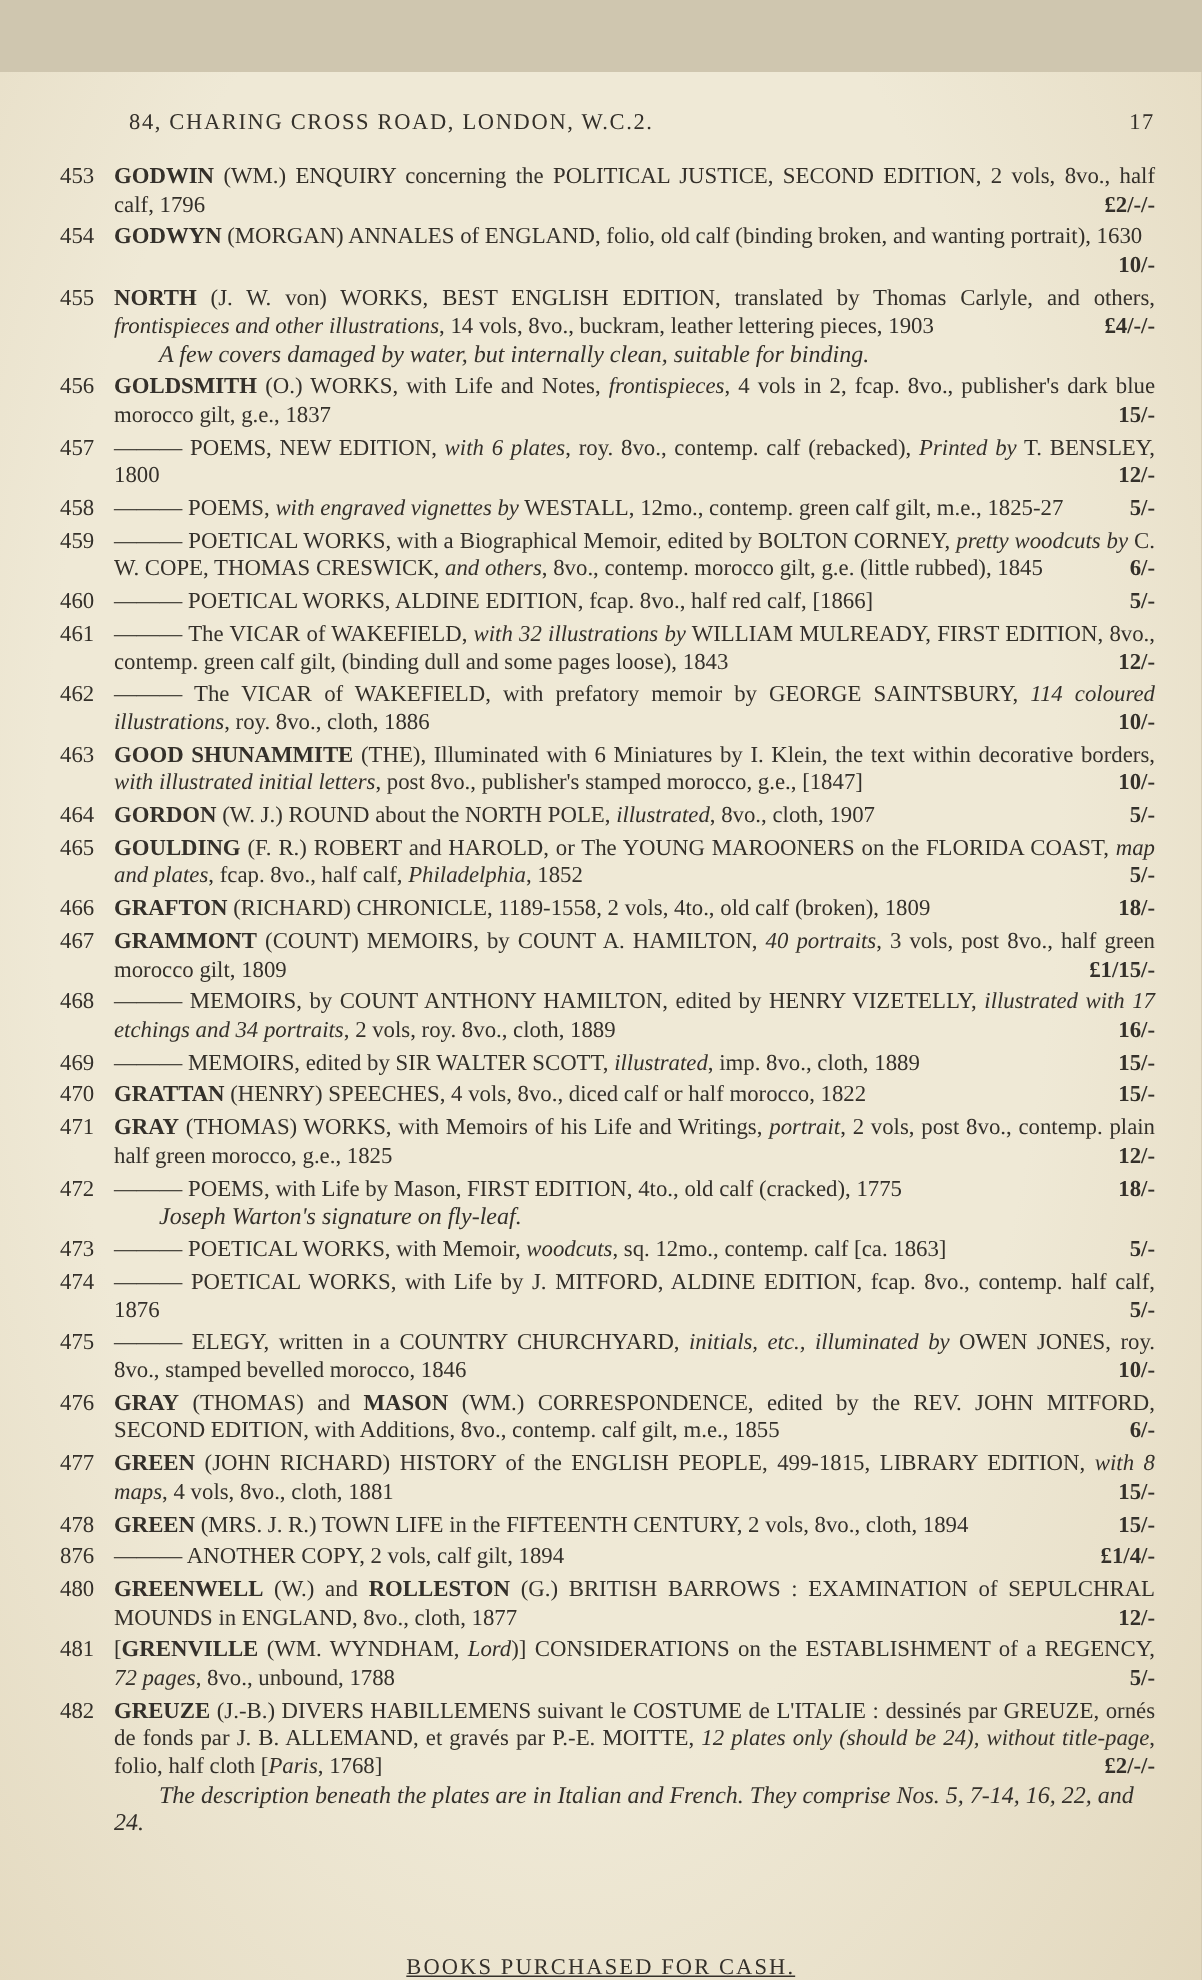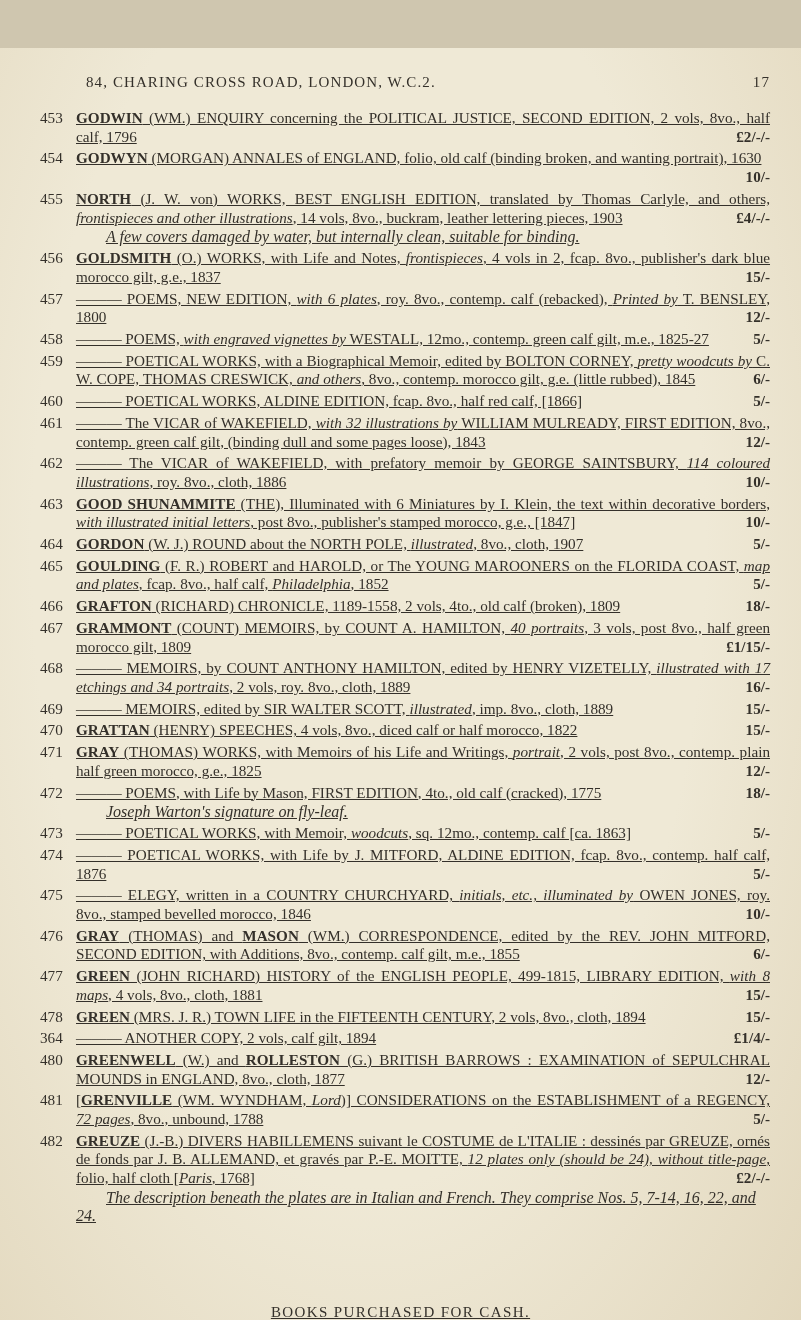--- a/index.html
+++ b/index.html
@@ -16,21 +16,21 @@
     background: radial-gradient(ellipse at 46% 38%, var(--paper, #efe9d6) 55%, var(--paper-edge, #e2d7bd) 100%);
     color: var(--ink, #34302a);
     margin-top: 48px;
   }
   .header {
     position: absolute; top: 26px; left: 40px; right: 31px;
     display: flex; justify-content: space-between; align-items: baseline;
     font-size: 15px; letter-spacing: 1.1px;
   }
   .addr { padding-left: 46px; }
-  .entries { position: absolute; top: 58px; left: 40px; right: 31px; text-decoration: underline; }
+  .entries { position: absolute; top: 58px; left: 40px; right: 31px; }
   .entry {
     position: relative; padding-left: 36px; margin-top: 3px;
     text-align: justify; font-size: 15.2px; line-height: 18.7px;
   }
   .entry::after { content: ""; display: block; clear: both; }
   .num { position: absolute; left: 0; top: 0; }
   .body { margin: 0; }
   .price { float: right; font-weight: bold; padding-left: 10px; white-space: nowrap; }
   .hw { font-weight: bold; }
   .it { font-style: italic; }
@@ -152,21 +152,21 @@
       </div>
       <div class="entry">
         <span class="num">477</span>
         <p class="body"><span class="hw">GREEN</span><span class="tx"> (JOHN RICHARD) HISTORY of the ENGLISH PEOPLE, 499-1815, LIBRARY EDITION, </span><span class="it">with 8 maps</span><span class="tx">, 4 vols, 8vo., cloth, 1881</span><span class="price">15/-</span></p>
       </div>
       <div class="entry">
         <span class="num">478</span>
         <p class="body"><span class="hw">GREEN</span><span class="tx"> (MRS. J. R.) TOWN LIFE in the FIFTEENTH CENTURY, 2 vols, 8vo., cloth, 1894</span><span class="price">15/-</span></p>
       </div>
       <div class="entry">
-        <span class="num">364</span>
+        <span class="num">876</span>
         <p class="body"><span class="tx">——— ANOTHER COPY, 2 vols, calf gilt, 1894</span><span class="price">£1/4/-</span></p>
       </div>
       <div class="entry">
         <span class="num">480</span>
         <p class="body"><span class="hw">GREENWELL</span><span class="tx"> (W.) and </span><span class="hw">ROLLESTON</span><span class="tx"> (G.) BRITISH BARROWS : EXAMINATION of SEPULCHRAL MOUNDS in ENGLAND, 8vo., cloth, 1877</span><span class="price">12/-</span></p>
       </div>
       <div class="entry">
         <span class="num">481</span>
         <p class="body"><span class="tx">[</span><span class="hw">GRENVILLE</span><span class="tx"> (WM. WYNDHAM, </span><span class="it">Lord</span><span class="tx">)] CONSIDERATIONS on the ESTABLISHMENT of a REGENCY, </span><span class="it">72 pages</span><span class="tx">, 8vo., unbound, 1788</span><span class="price">5/-</span></p>
       </div>

